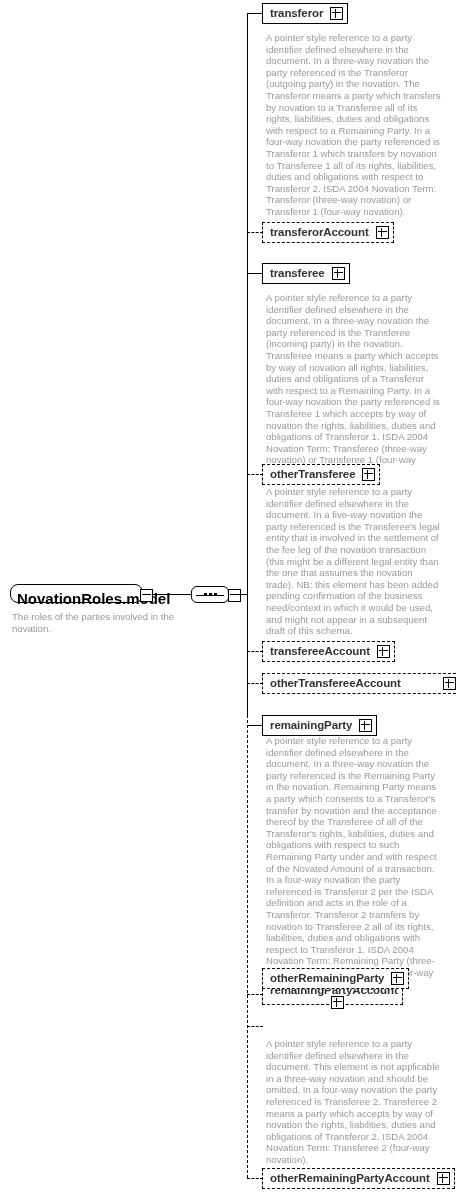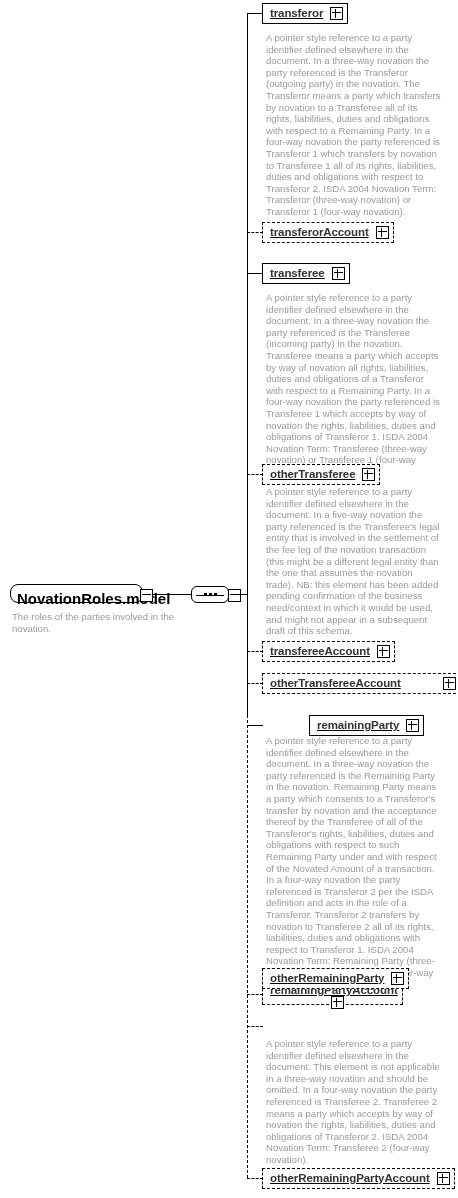--- a/index.html
+++ b/index.html
@@ -19,21 +19,20 @@
   .node {
     position: absolute;
     box-sizing: border-box;
     background: #ffffff;
     border: 1px solid #000000;
     height: 21px;
     display: flex;
     align-items: center;
     padding: 0 4px 0 7px;
     white-space: nowrap;
-    text-decoration: underline;
   }
   .node.optional { border-style: dashed; }
   .node .label {
     font-size: 11.5px;
     font-weight: bold;
     color: #333333;
     line-height: 11px;
     letter-spacing: -0.1px;
   }
   
@@ -250,21 +249,21 @@
   <span class="expander"></span>
 </div>
 
 <div class="line h-dash" style="left:247px; top:683px; width:16px;"></div>
 <div class="node optional" style="left:262px; top:673px;gap:35px;">
   <span class="label">otherTransfereeAccount</span>
   <span class="expander"></span>
 </div>
 
 <div class="line h-solid" style="left:247px; top:725px; width:16px;"></div>
-<div class="node" style="left:262px; top:715px;margin-left:47px;">
+<div class="node" style="left:262px; top:715px;">
   <span class="label">remainingParty</span>
   <span class="expander"></span>
 </div>
 <div class="desc" style="left:266px; top:735px; width:175px;">A pointer style reference to a party identifier defined elsewhere in the document. In a three-way novation the party referenced is the Remaining Party in the novation. Remaining Party means a party which consents to a Transferor's transfer by novation and the acceptance thereof by the Transferee of all of the Transferor's rights, liabilities, duties and obligations with respect to such Remaining Party under and with respect of the Novated Amount of a transaction. In a four-way novation the party referenced is Transferor 2 per the ISDA definition and acts in the role of a Transferor. Transferor 2 transfers by novation to Transferee 2 all of its rights, liabilities, duties and obligations with respect to Transferor 1. ISDA 2004 Novation Term: Remaining Party (three-way novation) or Transferor 2 (four-way novation).</div>
 
 <div class="line h-dash" style="left:247px; top:994px; width:16px;"></div>
 <div class="node optional" style="left:262px; top:984px;flex-direction:column;">
   <span class="label">remainingPartyAccount</span>
   <span class="expander"></span>
 </div>

